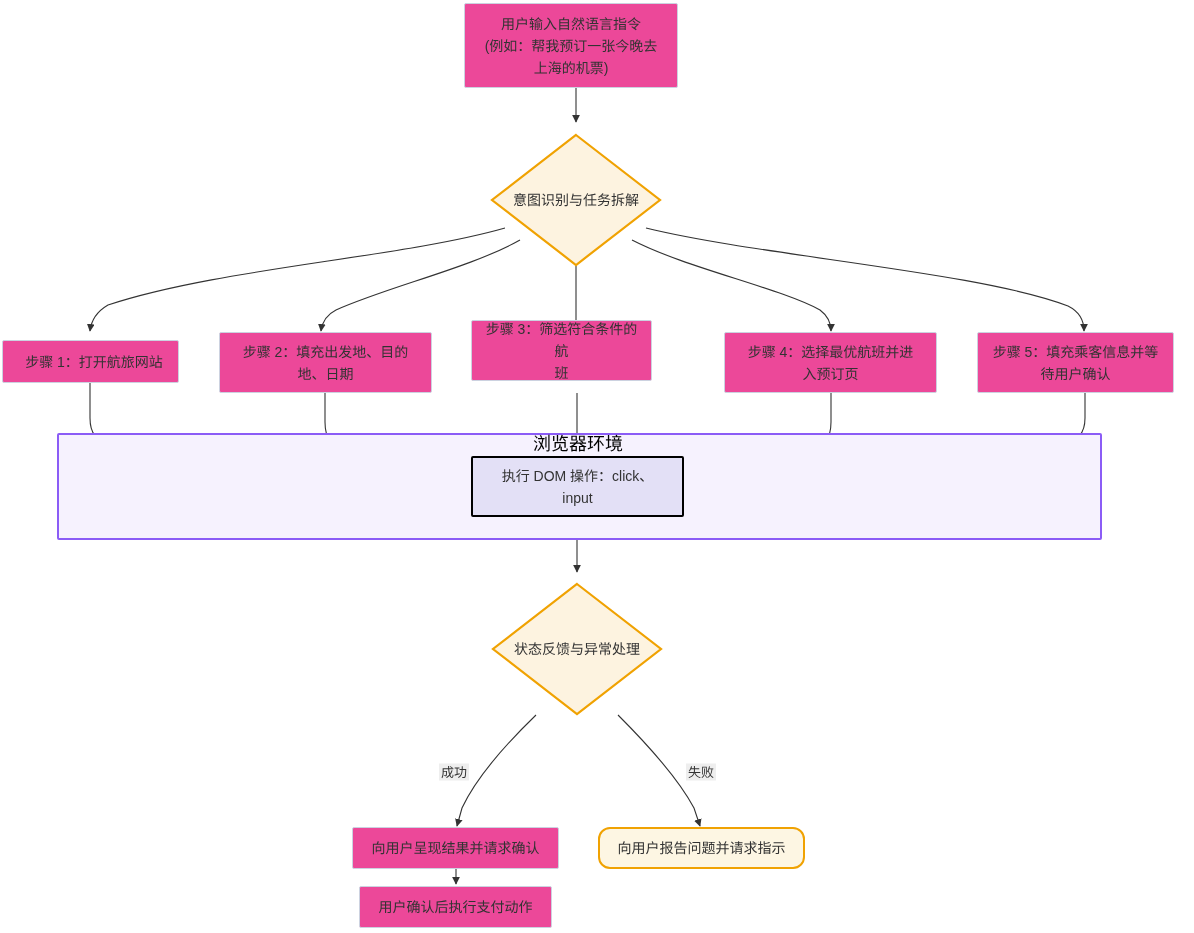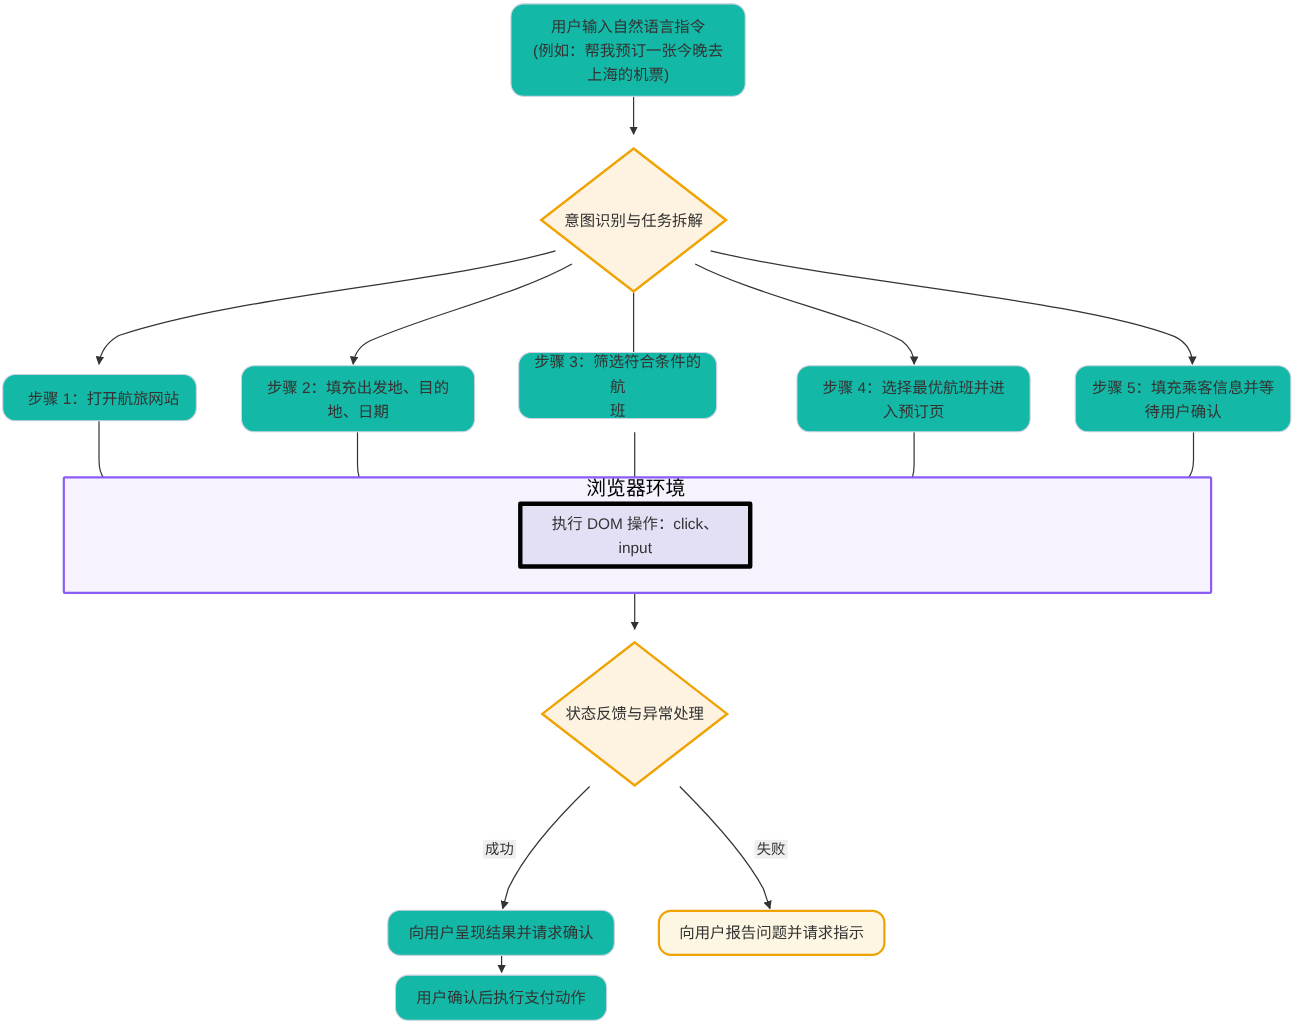--- a/index.html
+++ b/index.html
@@ -33,32 +33,32 @@
     align-items: center;
     justify-content: center;
     text-align: center;
     font-size: 14px;
     line-height: 22px;
     color: #333333;
     z-index: 3;
   }
   .rect {
     border: 1px solid #ccd2e0;
-    background: #14b8a6;
-    border-radius: 12px;
+    background: #ec4899;
+    border-radius: 2px;
     padding: 4px 10px;
   }
   .rect-warn {
     border: 2px solid #f0a202;
     background: #fdf6e3;
     border-radius: 2px;
     padding: 4px 10px;
   }
   .rect-dom {
-    border: 4px solid #000000;
+    border: 2px solid #000000;
     background: #e3e0f6;
     border-radius: 2px;
     padding: 4px 6px;
   }
   .diamond-wrap {
     position: absolute;
     z-index: 3;
   }
   .diamond-shape {
     position: absolute;

